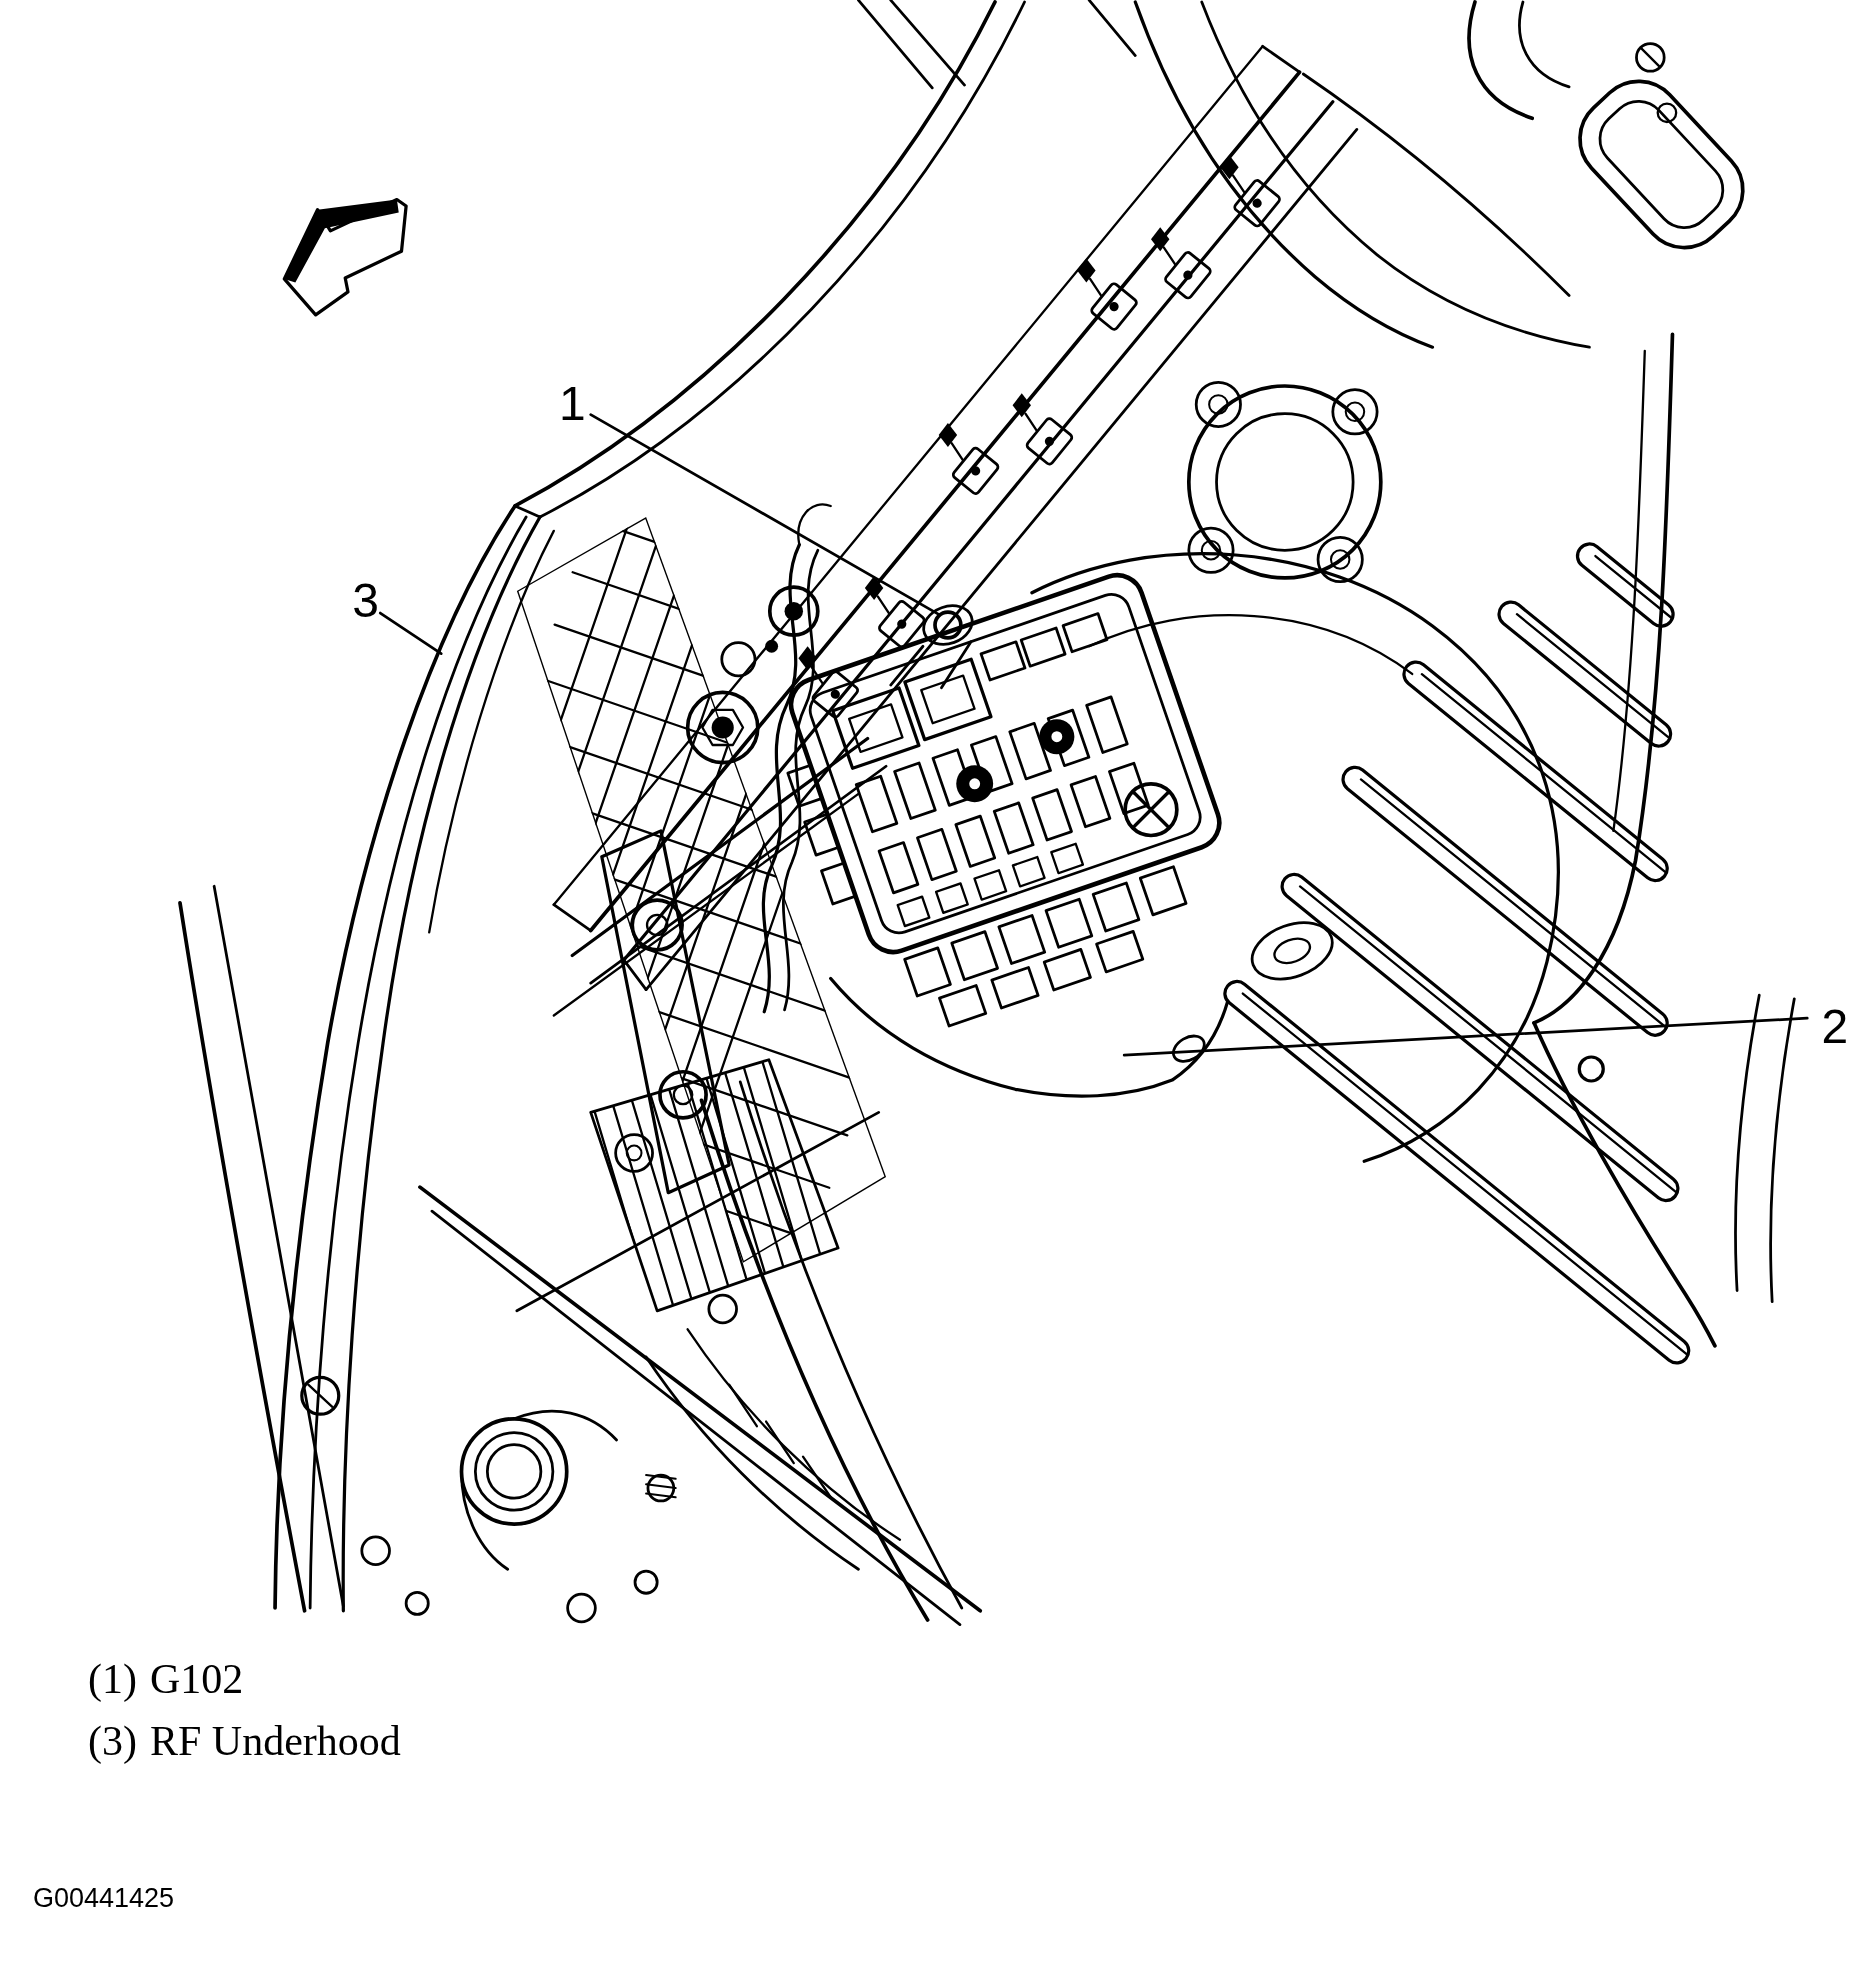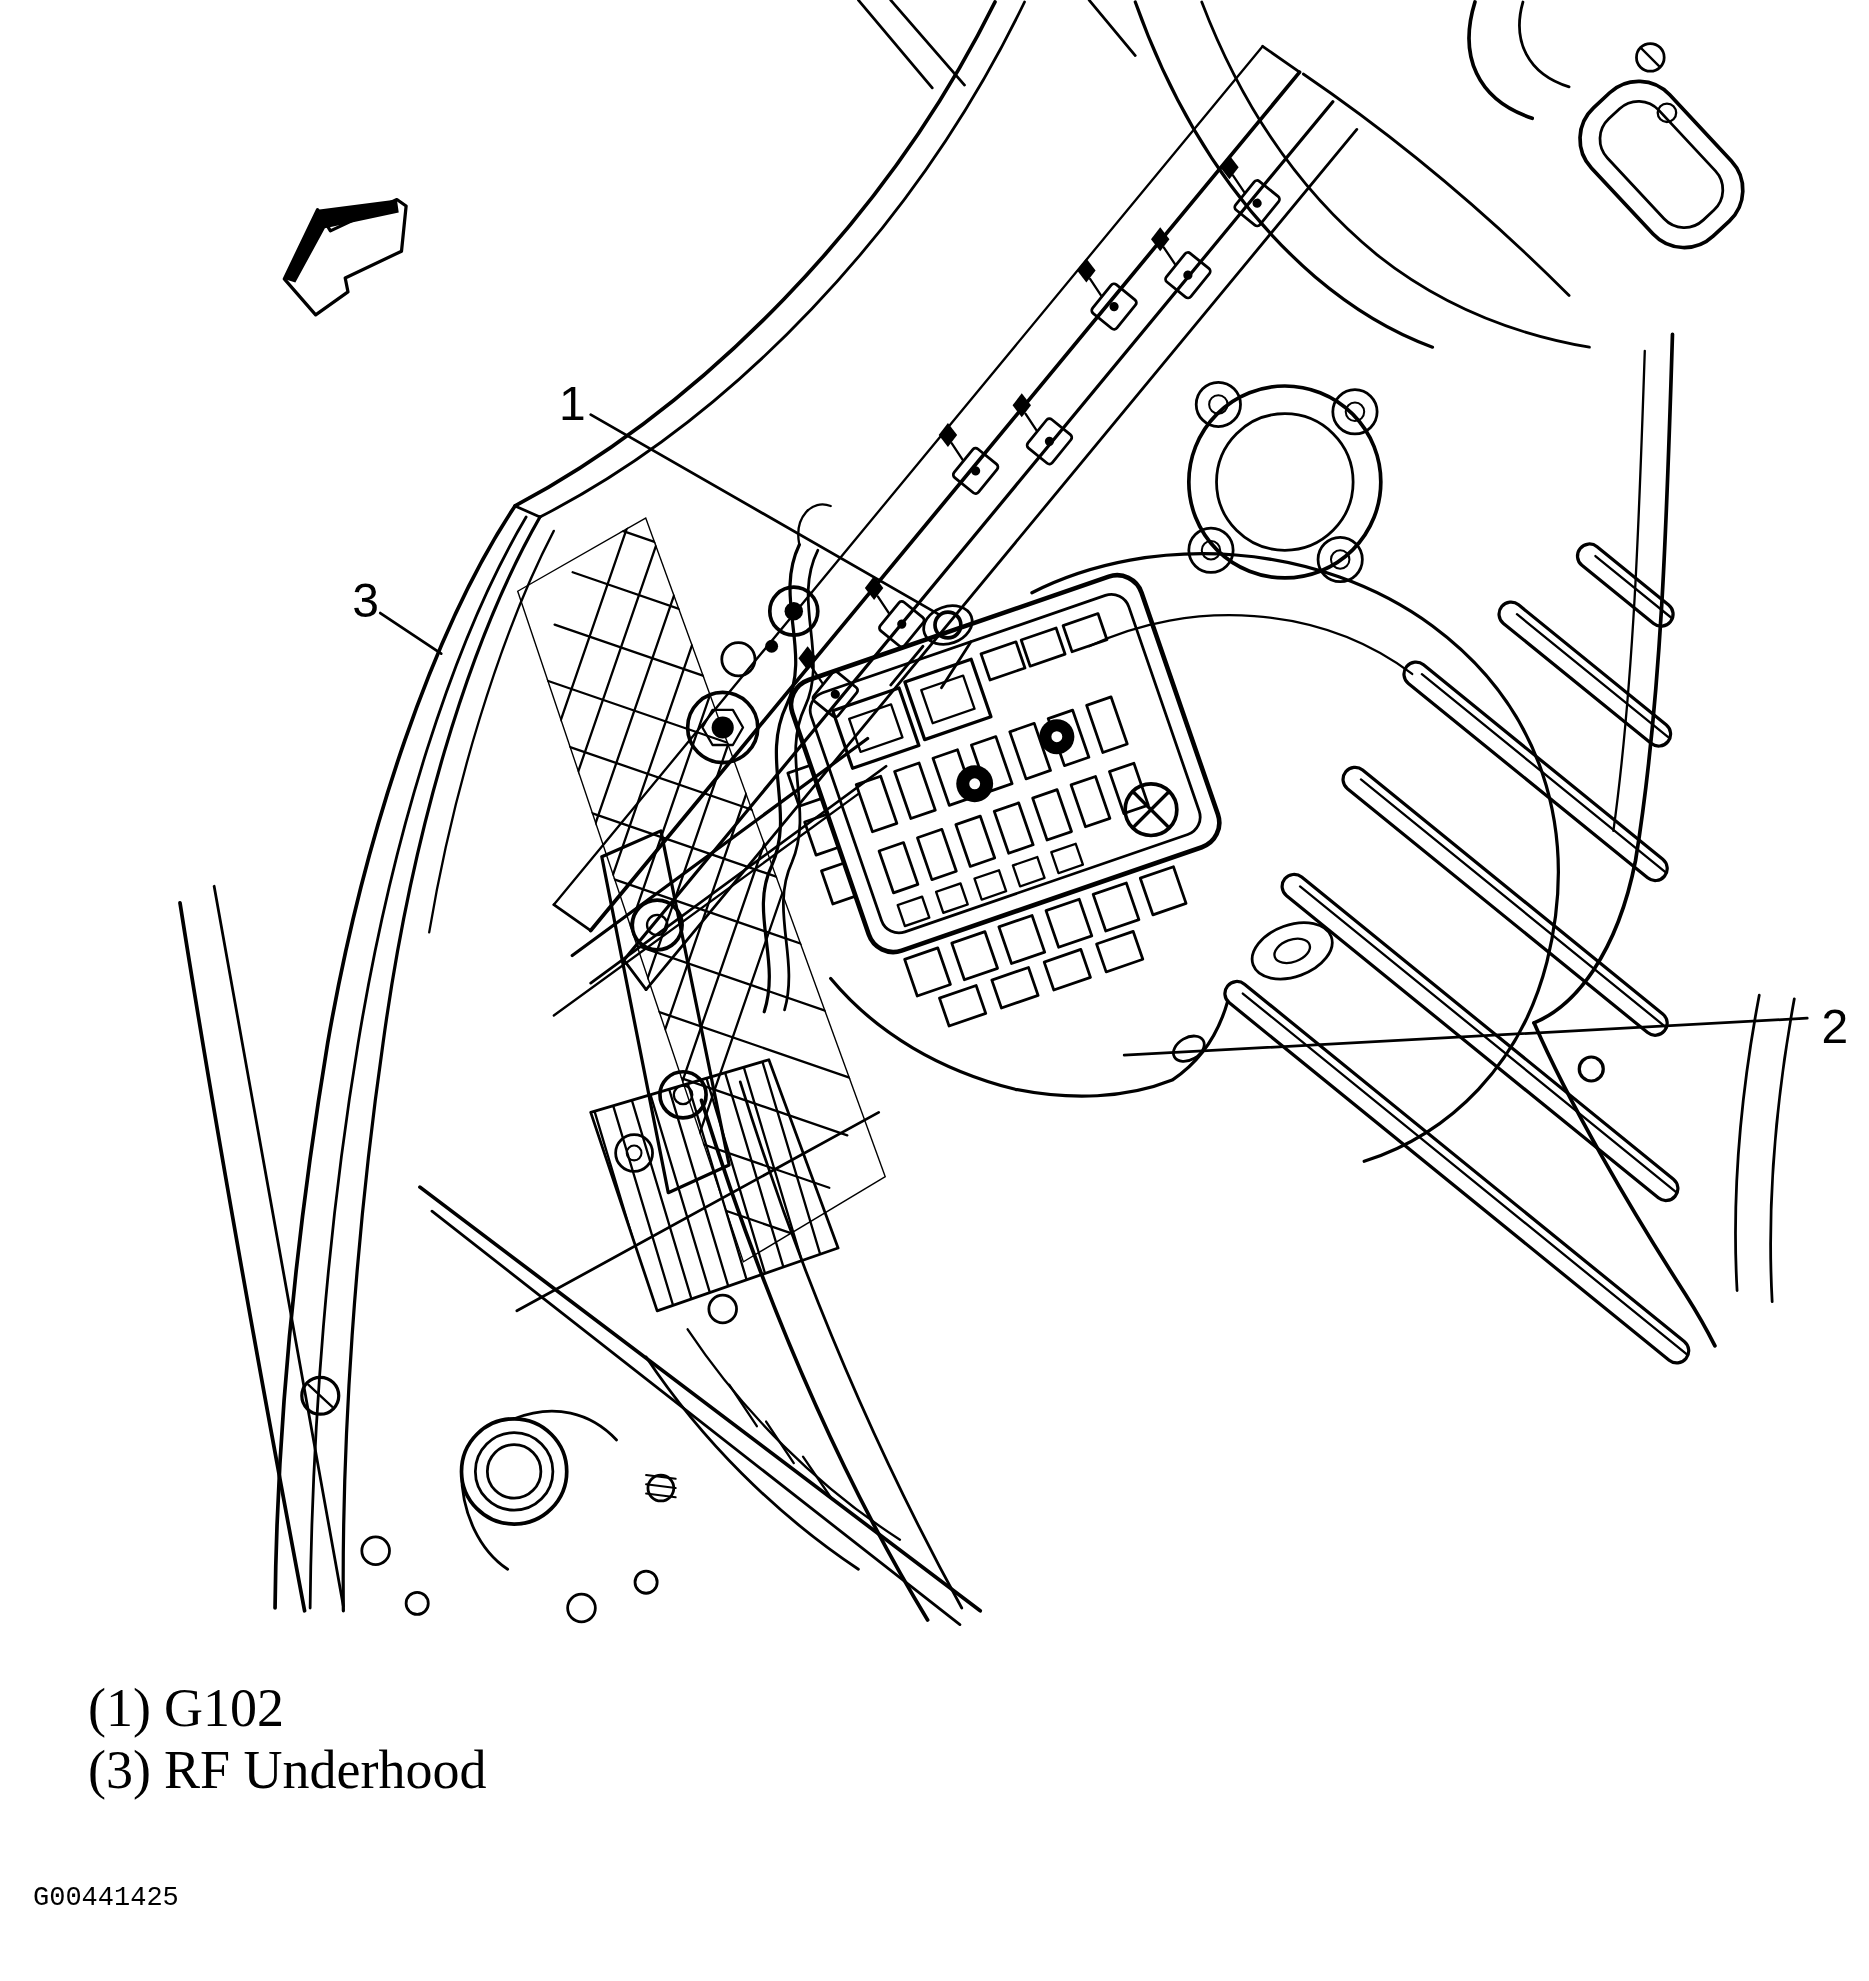--- a/index.html
+++ b/index.html
@@ -9,25 +9,25 @@
   
   .art path,.art line,.art rect,.art circle,.art ellipse,.art polygon,.art polyline{
       fill:none;stroke:#000000;stroke-width:3;stroke-linecap:round;stroke-linejoin:round;}
   .art .sw2{stroke-width:2.2;} .art .sw25{stroke-width:2.5;}
   .art .sw35{stroke-width:3.5;} .art .sw4{stroke-width:4;} .art .sw5{stroke-width:5;}
   .art .inkfill{fill:#000000;stroke:none;}
   .art .whitefill{fill:#ffffff;stroke:#000000;}
   .art text{fill:#000000;stroke:none;font-family:"Liberation Sans",sans-serif;}
   .callout-num{font-size:52px;}
   .legend{position:absolute;left:88px;top:1648px;
-          font-family:"Liberation Serif",serif;font-size:54px;line-height:62px;margin-top:29px;}
+          font-family:"Liberation Serif",serif;font-size:42px;line-height:62px;}
   .legend-row{white-space:nowrap;}
   .legend-marker{display:inline-block;margin-right:13px;}
   .figure-code{position:absolute;left:33px;top:1883px;
-               font-family:Liberation Mono, monospace;font-size:27px;}
+               font-family:Liberation Sans, sans-serif;font-size:27px;}
 </style>
 </head>
 <body>
 
 <div class="stage">
   <svg class="art" width="1870" height="1982" viewBox="0 0 2026 2147">
 
     <defs>
       <clipPath id="meshClip">
           <polygon points="560,640 700,560 960,1275 805,1368"></polygon>

